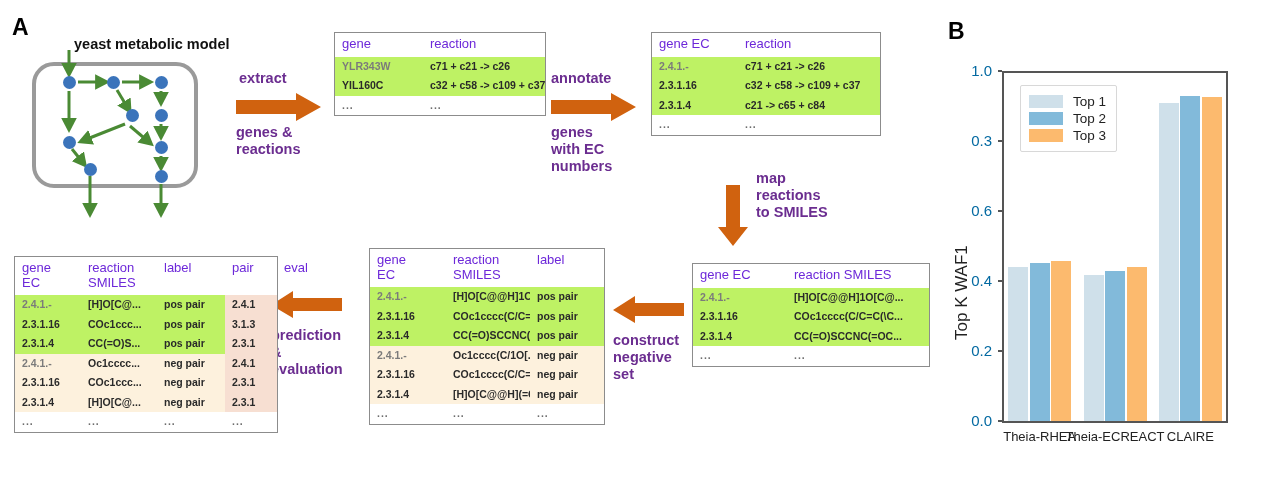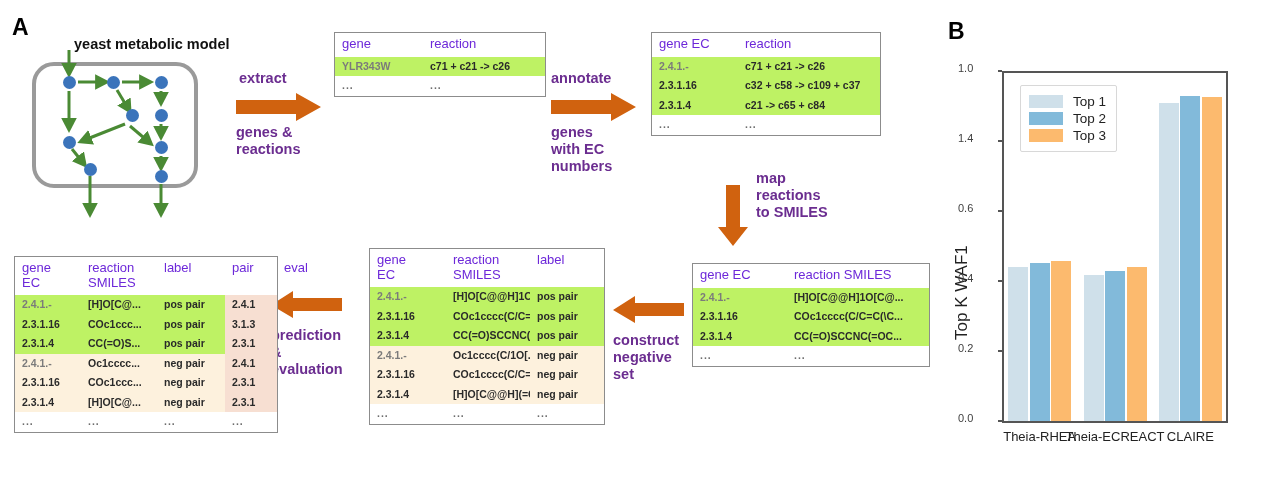--- a/index.html
+++ b/index.html
@@ -33,21 +33,21 @@
   tr.dots td{background:#fff;color:#6d6d6d;letter-spacing:1px;}
   td.faint{color:#7b7b7b;}
   td.pred{background:#f7dfd2 !important;}
   td.evalc{background:#ececec !important;}
   tr.dots td.pred{background:#fff !important;}
   tr.dots td.evalc{background:#fff !important;}
 
   
   .chart-wrap{position:absolute;}
   .axis-line{position:absolute;background:#555;}
-  .ytick-lbl{position:absolute;font-size:11px;color:#404040;width:34px;}
+  .ytick-lbl{position:absolute;font-size:15px;color:#0369a1;text-align:right;width:34px;}
   .xtick-lbl{position:absolute;font-size:13px;color:#222;text-align:center;white-space:nowrap;}
   .ylabel-rot{position:absolute;font-size:17px;color:#222;white-space:nowrap;
               transform-origin:0 0;transform:rotate(-90deg);}
   .bar{position:absolute;bottom:0;}
   .legend-box{position:absolute;background:#fff;border:1px solid #d8d8d8;border-radius:2px;
               padding:6px 10px 6px 8px;}
   .legend-row{display:flex;align-items:center;margin:2px 0;}
   .legend-swatch{width:34px;height:13px;margin-right:10px;}
   .legend-text{font-size:13.5px;color:#222;}
   .tickmark{position:absolute;background:#555;width:4px;height:1.5px;}
@@ -109,20 +109,24 @@
         <tr>
       <th style="width:74px;">gene</th>
       <th>reaction</th>
     </tr>
       </thead>
     <tbody>
         <tr class="pos">
           <td class="faint">YLR343W</td>
           <td>c71 + c21 -&gt; c26</td>
         </tr>
+        <tr class="pos">
+          <td>YIL160C</td>
+          <td>c32 + c58 -&gt; c109 + c37</td>
+        </tr>
         <tr class="dots">
           <td>...</td>
           <td>...</td>
         </tr>
       </tbody>
   </table>
 </div>
 
 <div class="abs step-label" style="left:551px;top:70px;white-space:pre;">annotate</div>
 <div class="abs oarrow" style="left:551px;top:92px;">
@@ -348,21 +352,21 @@
     <div class="axis-line" style="left:0;top:0;width:226px;height:1.6px;"></div>
   <div class="tickmark" style="left: -4px; top: 349.25px;"></div>
       <div class="ytick-lbl" style="left: -44px; top: 341px;">0.0</div>
       <div class="tickmark" style="left: -4px; top: 279.25px;"></div>
       <div class="ytick-lbl" style="left: -44px; top: 271px;">0.2</div>
       <div class="tickmark" style="left: -4px; top: 209.25px;"></div>
       <div class="ytick-lbl" style="left: -44px; top: 201px;">0.4</div>
       <div class="tickmark" style="left: -4px; top: 139.25px;"></div>
       <div class="ytick-lbl" style="left: -44px; top: 131px;">0.6</div>
       <div class="tickmark" style="left: -4px; top: 69.25px;"></div>
-      <div class="ytick-lbl" style="left: -44px; top: 61px;">1.4</div>
+      <div class="ytick-lbl" style="left: -44px; top: 61px;">0.3</div>
       <div class="tickmark" style="left: -4px; top: -0.75px;"></div>
       <div class="ytick-lbl" style="left: -44px; top: -9px;">1.0</div>
       <div class="bar" style="left: 6.16667px; width: 20px; height: 154px; bottom: 2px; background: rgb(207, 224, 234);"></div>
       <div class="bar" style="left: 27.6667px; width: 20px; height: 158.2px; bottom: 2px; background: rgb(130, 186, 218);"></div>
       <div class="bar" style="left: 49.1667px; width: 20px; height: 159.6px; bottom: 2px; background: rgb(252, 186, 110);"></div>
       <div class="xtick-lbl" style="left: -32.3333px; width: 140px; top: 358px;">Theia-RHEA</div>
       <div class="bar" style="left: 81.5px; width: 20px; height: 146.3px; bottom: 2px; background: rgb(207, 224, 234);"></div>
       <div class="bar" style="left: 103px; width: 20px; height: 150.5px; bottom: 2px; background: rgb(130, 186, 218);"></div>
       <div class="bar" style="left: 124.5px; width: 20px; height: 154px; bottom: 2px; background: rgb(252, 186, 110);"></div>
       <div class="xtick-lbl" style="left: 43px; width: 140px; top: 358px;">Theia-ECREACT</div>

